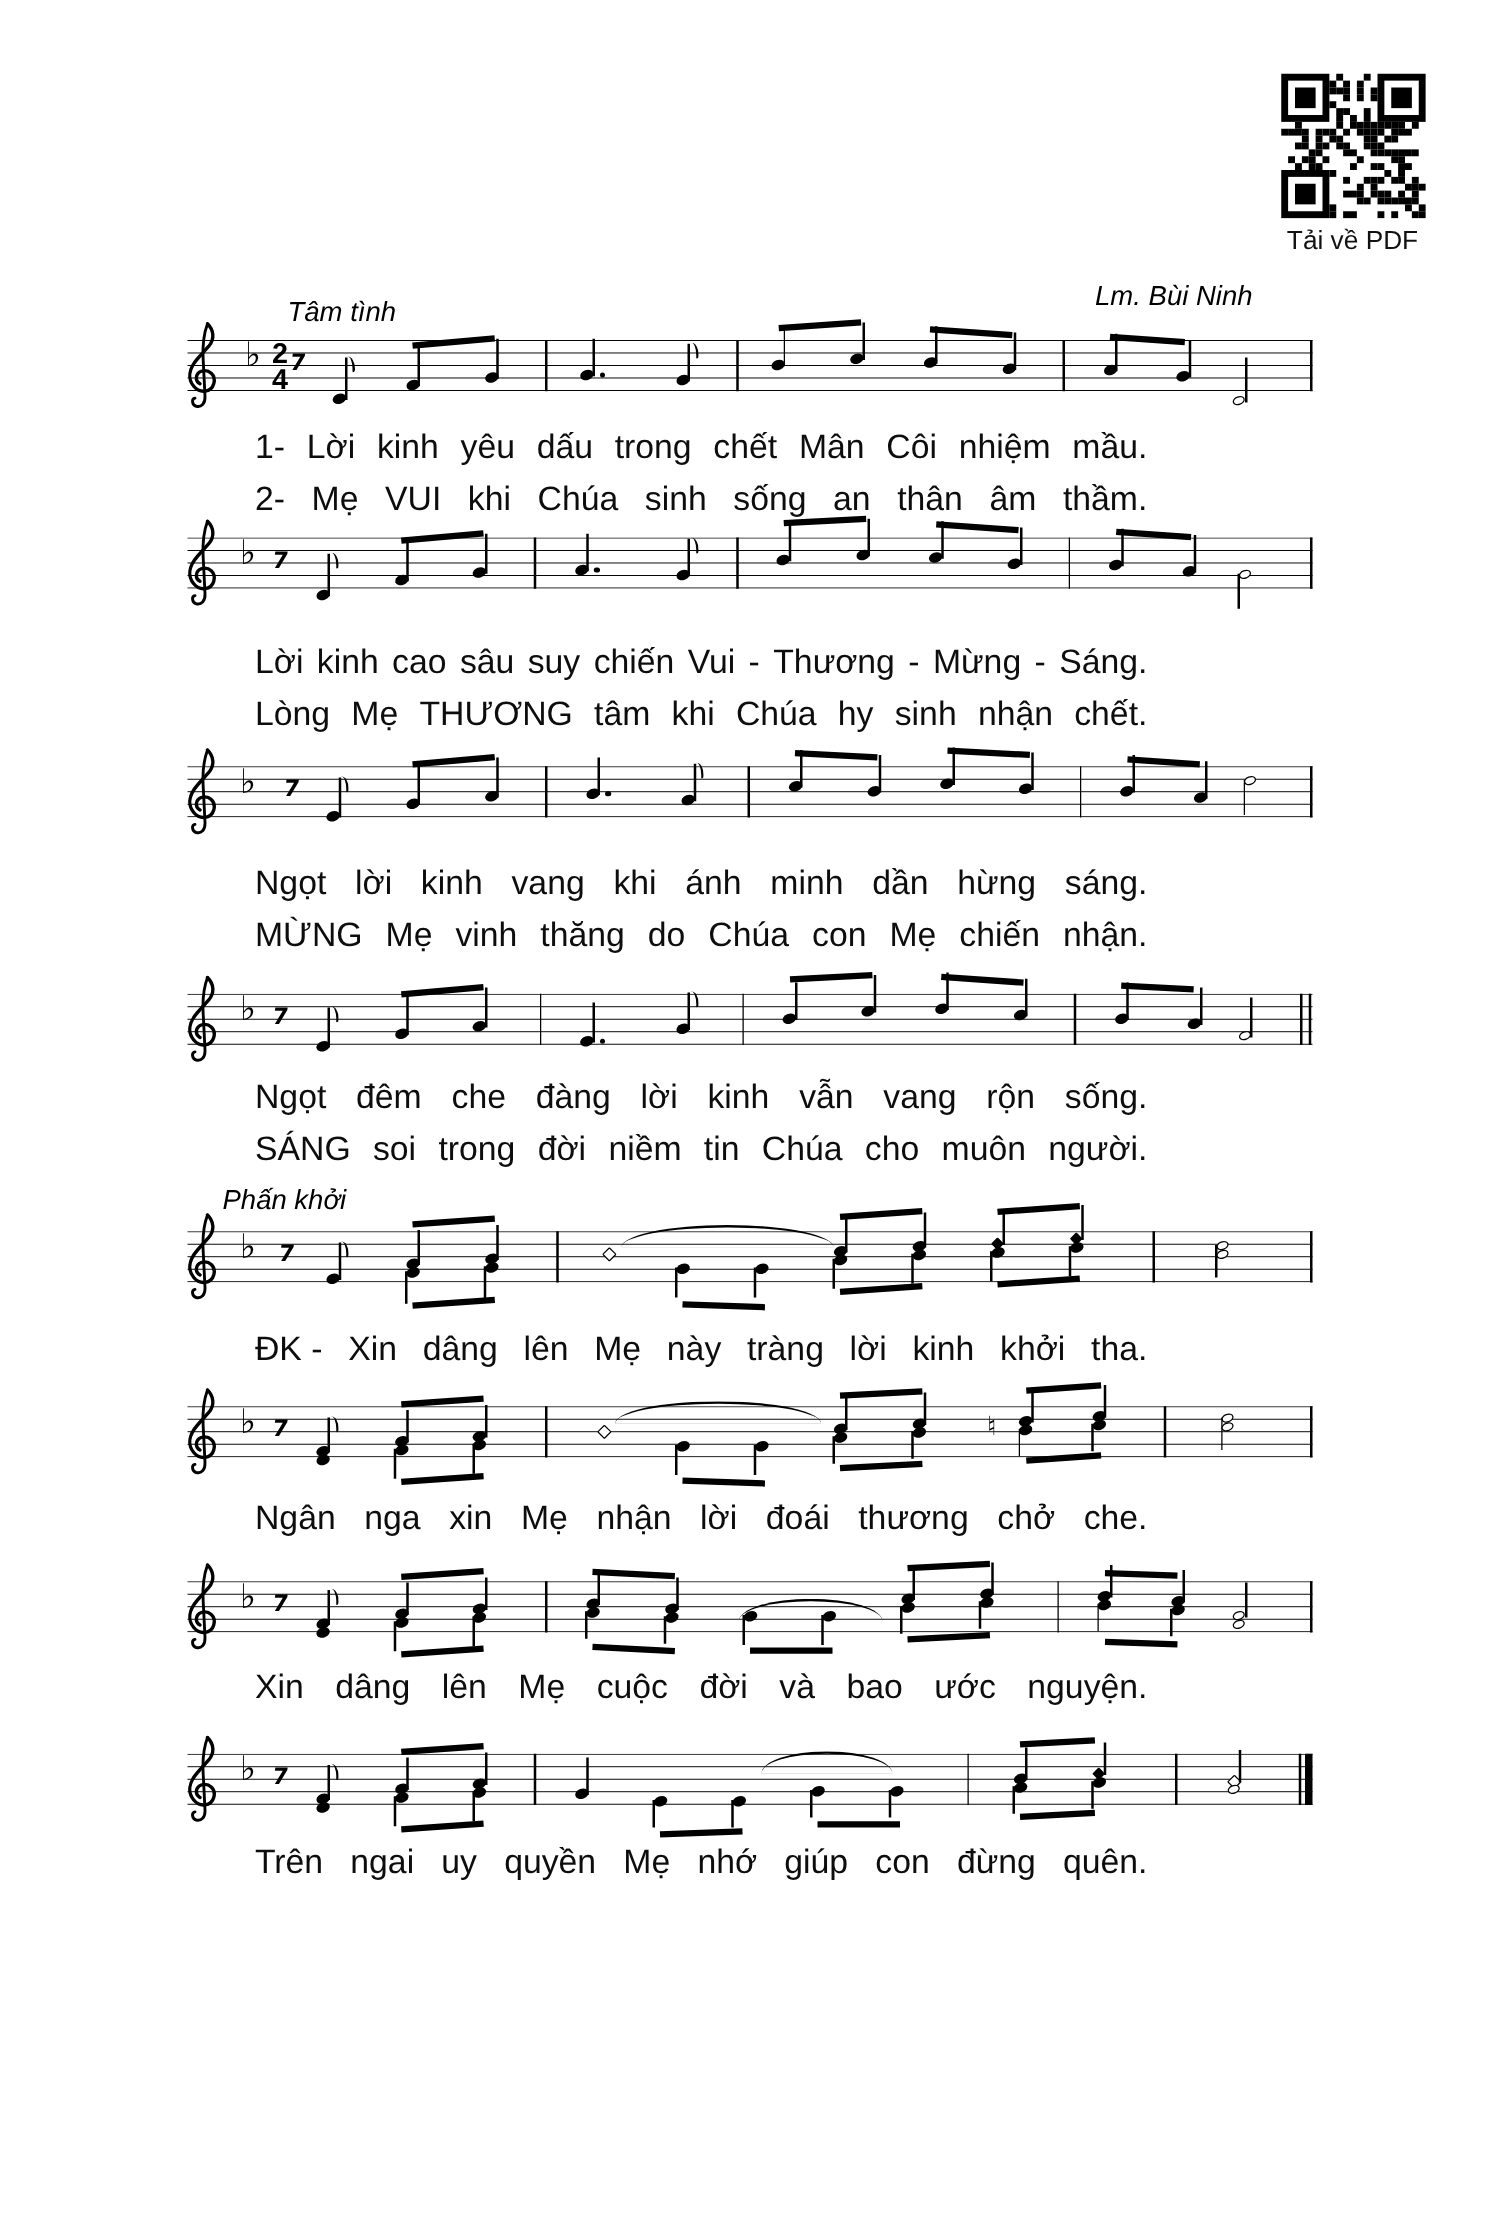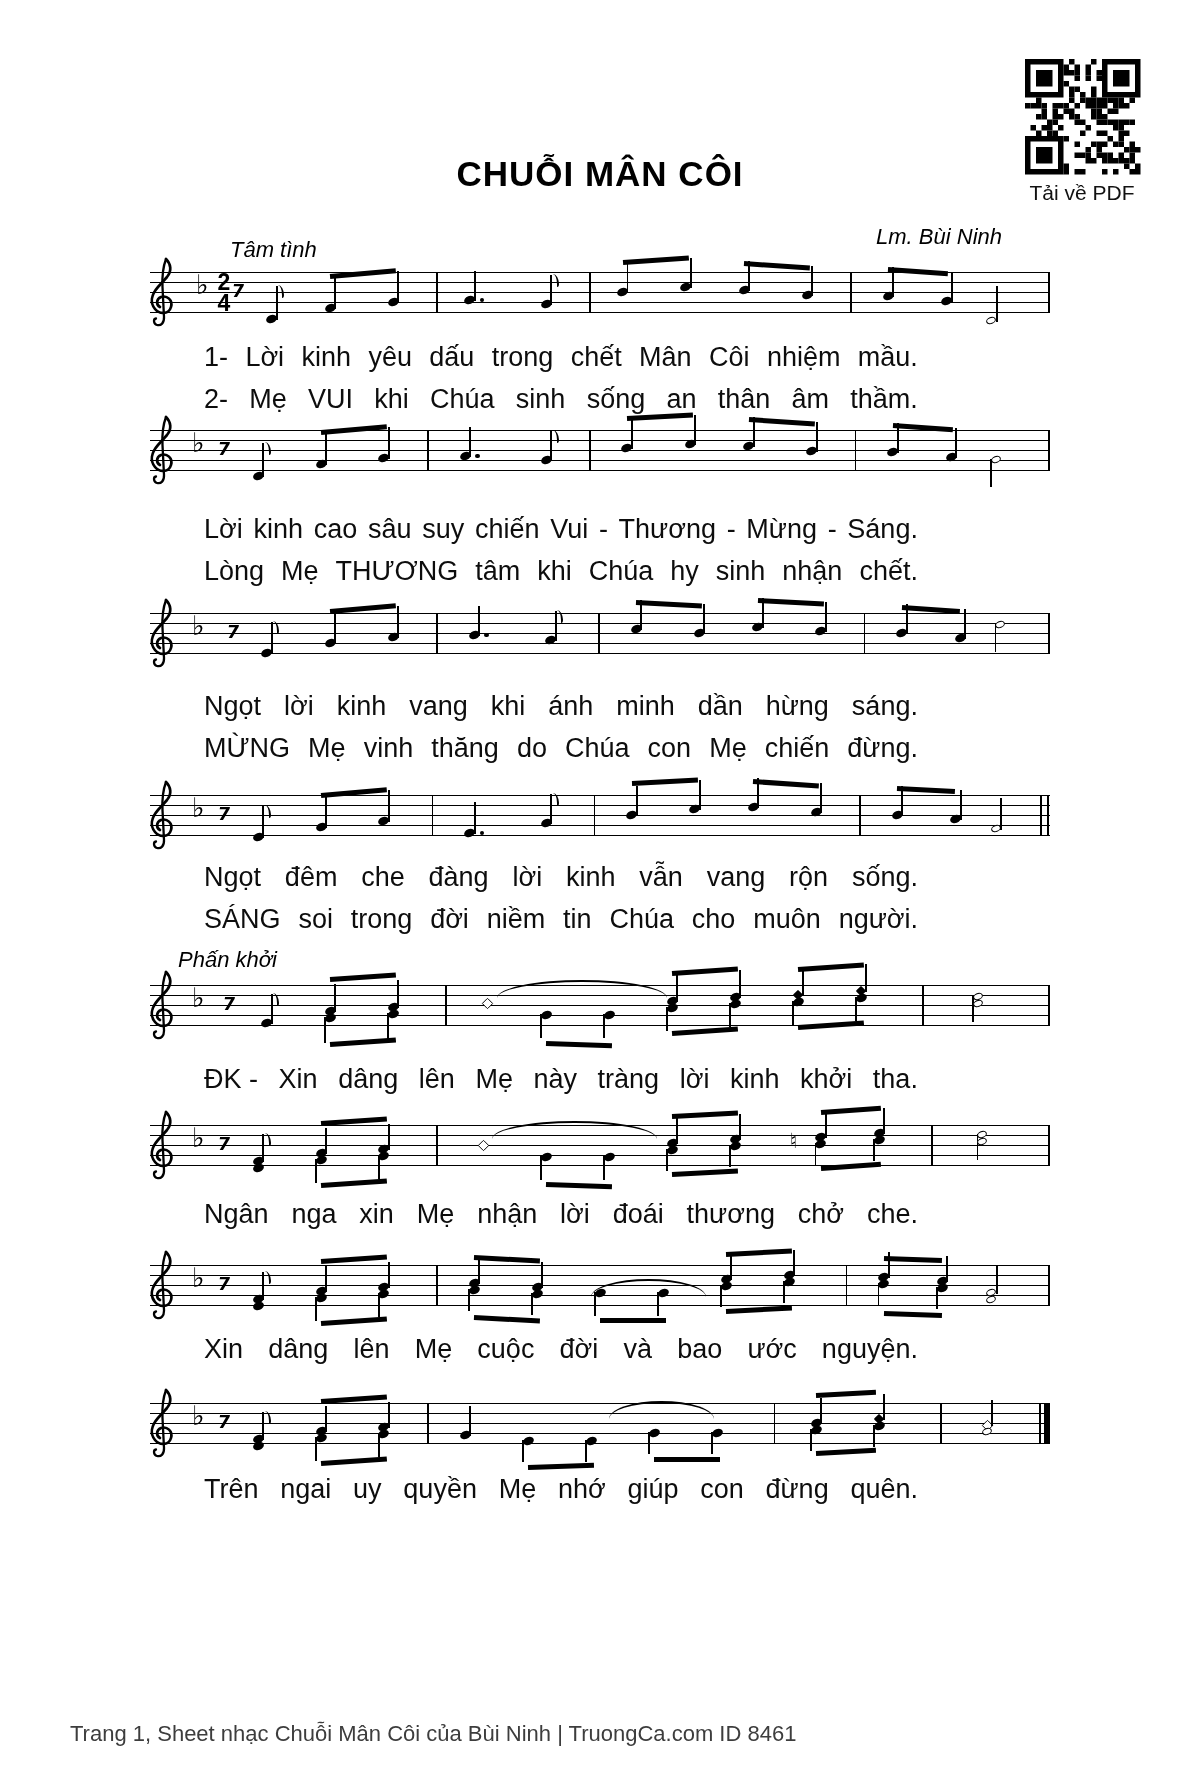--- a/index.html
+++ b/index.html
@@ -65,21 +65,20 @@
   .lyr-row{
     display:flex;justify-content:space-between;align-items:baseline;
     font-size:27px;line-height:33px;color:#0d0d0d;margin-bottom:9px;white-space:nowrap;
   }
 </style>
 </head>
 <body>
 
 <div class="page">
 
-  <div class="title">CHUỖI MÂN CÔI</div>
   <div class="composer">Lm. Bùi Ninh</div>
 
   <div class="qr" id="qr">
       <svg width="121" height="121" viewBox="0 0 121 121">
         <rect x="0" y="0" width="121" height="121" fill="#fff"></rect>
         <rect x="47" y="3" width="5.5" height="5.5" fill="#000"></rect>
         <rect x="69" y="3" width="5.5" height="5.5" fill="#000"></rect>
         <rect x="41.5" y="8.5" width="5.5" height="5.5" fill="#000"></rect>
         <rect x="52.5" y="8.5" width="5.5" height="5.5" fill="#000"></rect>
         <rect x="63.5" y="8.5" width="5.5" height="5.5" fill="#000"></rect>
@@ -507,21 +506,21 @@
         <div class="lyr-row">
           <span>MỪNG</span>
           <span>Mẹ</span>
           <span>vinh</span>
           <span>thăng</span>
           <span>do</span>
           <span>Chúa</span>
           <span>con</span>
           <span>Mẹ</span>
           <span>chiến</span>
-          <span>đừng.</span>
+          <span>nhận.</span>
         </div>
       </div>
   </div>
   <div class="system" style="top:795px">
     <div class="staff">
         <span class="clef"><svg width="34" height="78" viewBox="0 0 32 78">
             <path d="M19 4 C 24 9 25 16 20 22 L 11 32 C 4 40 3 48 8 54 C 13 60 22 59 24 52 C 26 45 20 40 14 42 C 9 44 9 50 13 52" fill="none" stroke="#000" stroke-width="2.7" stroke-linecap="round"></path>
             <path d="M19 4 C 16 12 15 22 15.5 32 L 17 62 C 17.3 68 14 71 10 70 C 6.5 69 6 64 9 63.5" fill="none" stroke="#000" stroke-width="2.3" stroke-linecap="round"></path>
           </svg></span>
         <span class="musglyph flat-sign" style="left: 42px;">♭</span>
@@ -1052,14 +1051,13 @@
           <span>Mẹ</span>
           <span>nhớ</span>
           <span>giúp</span>
           <span>con</span>
           <span>đừng</span>
           <span>quên.</span>
         </div>
       </div>
   </div>
 
-  <div class="footer">Trang 1, Sheet nhạc Chuỗi Mân Côi của Bùi Ninh  | TruongCa.com ID 8461</div>
 </div>
 
 </body></html>

